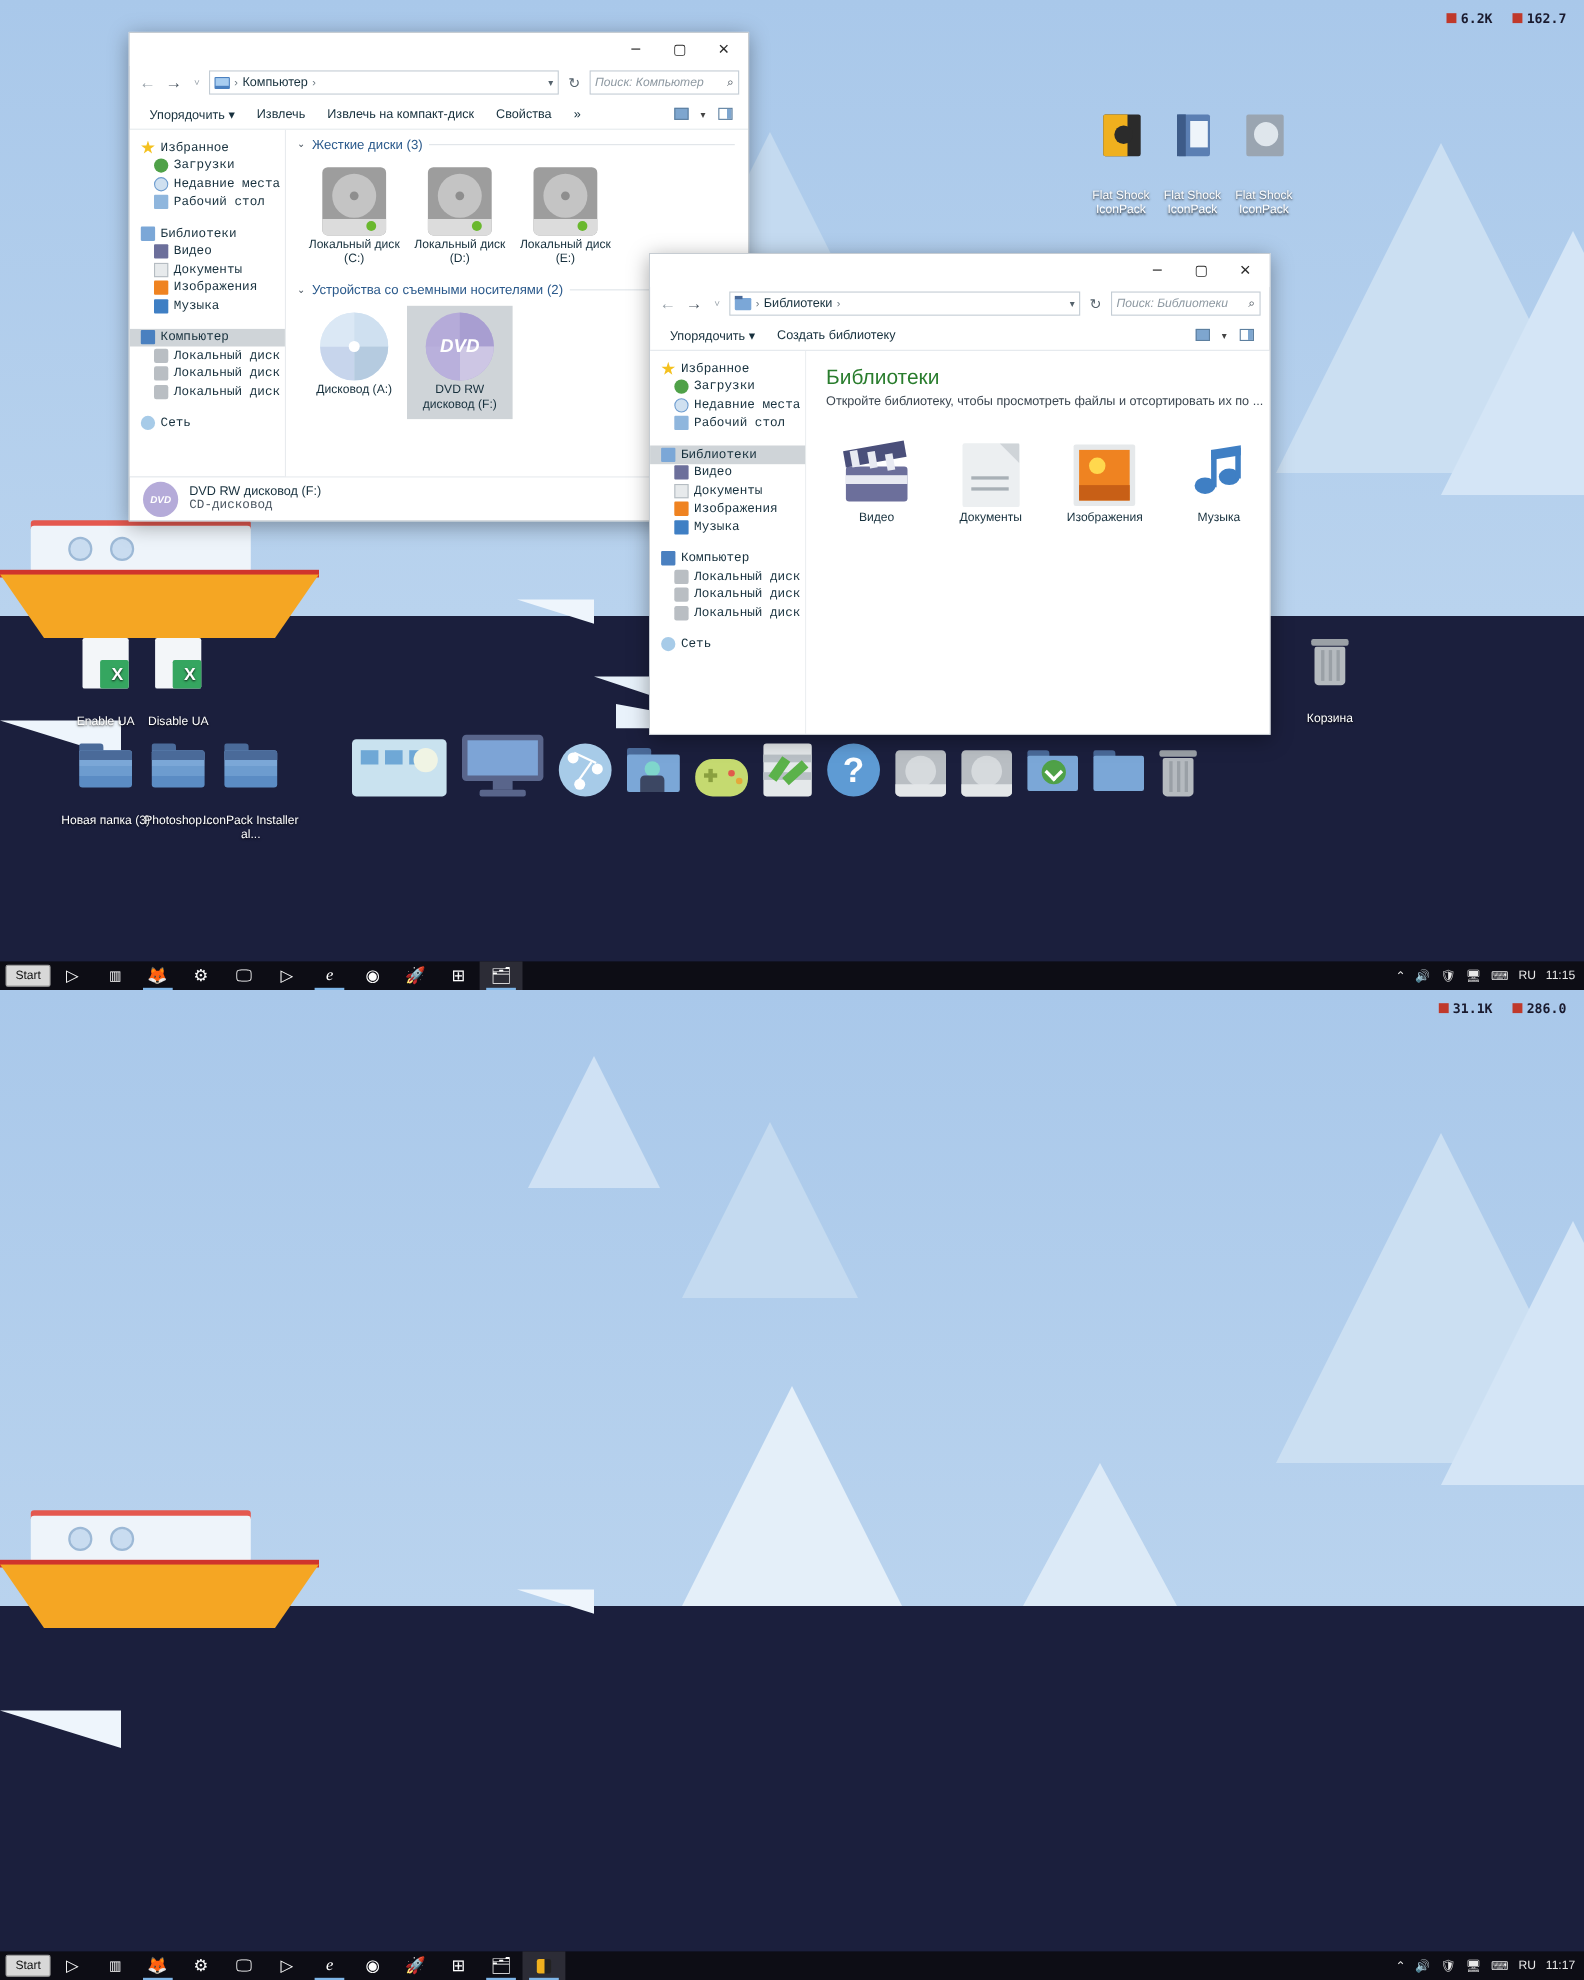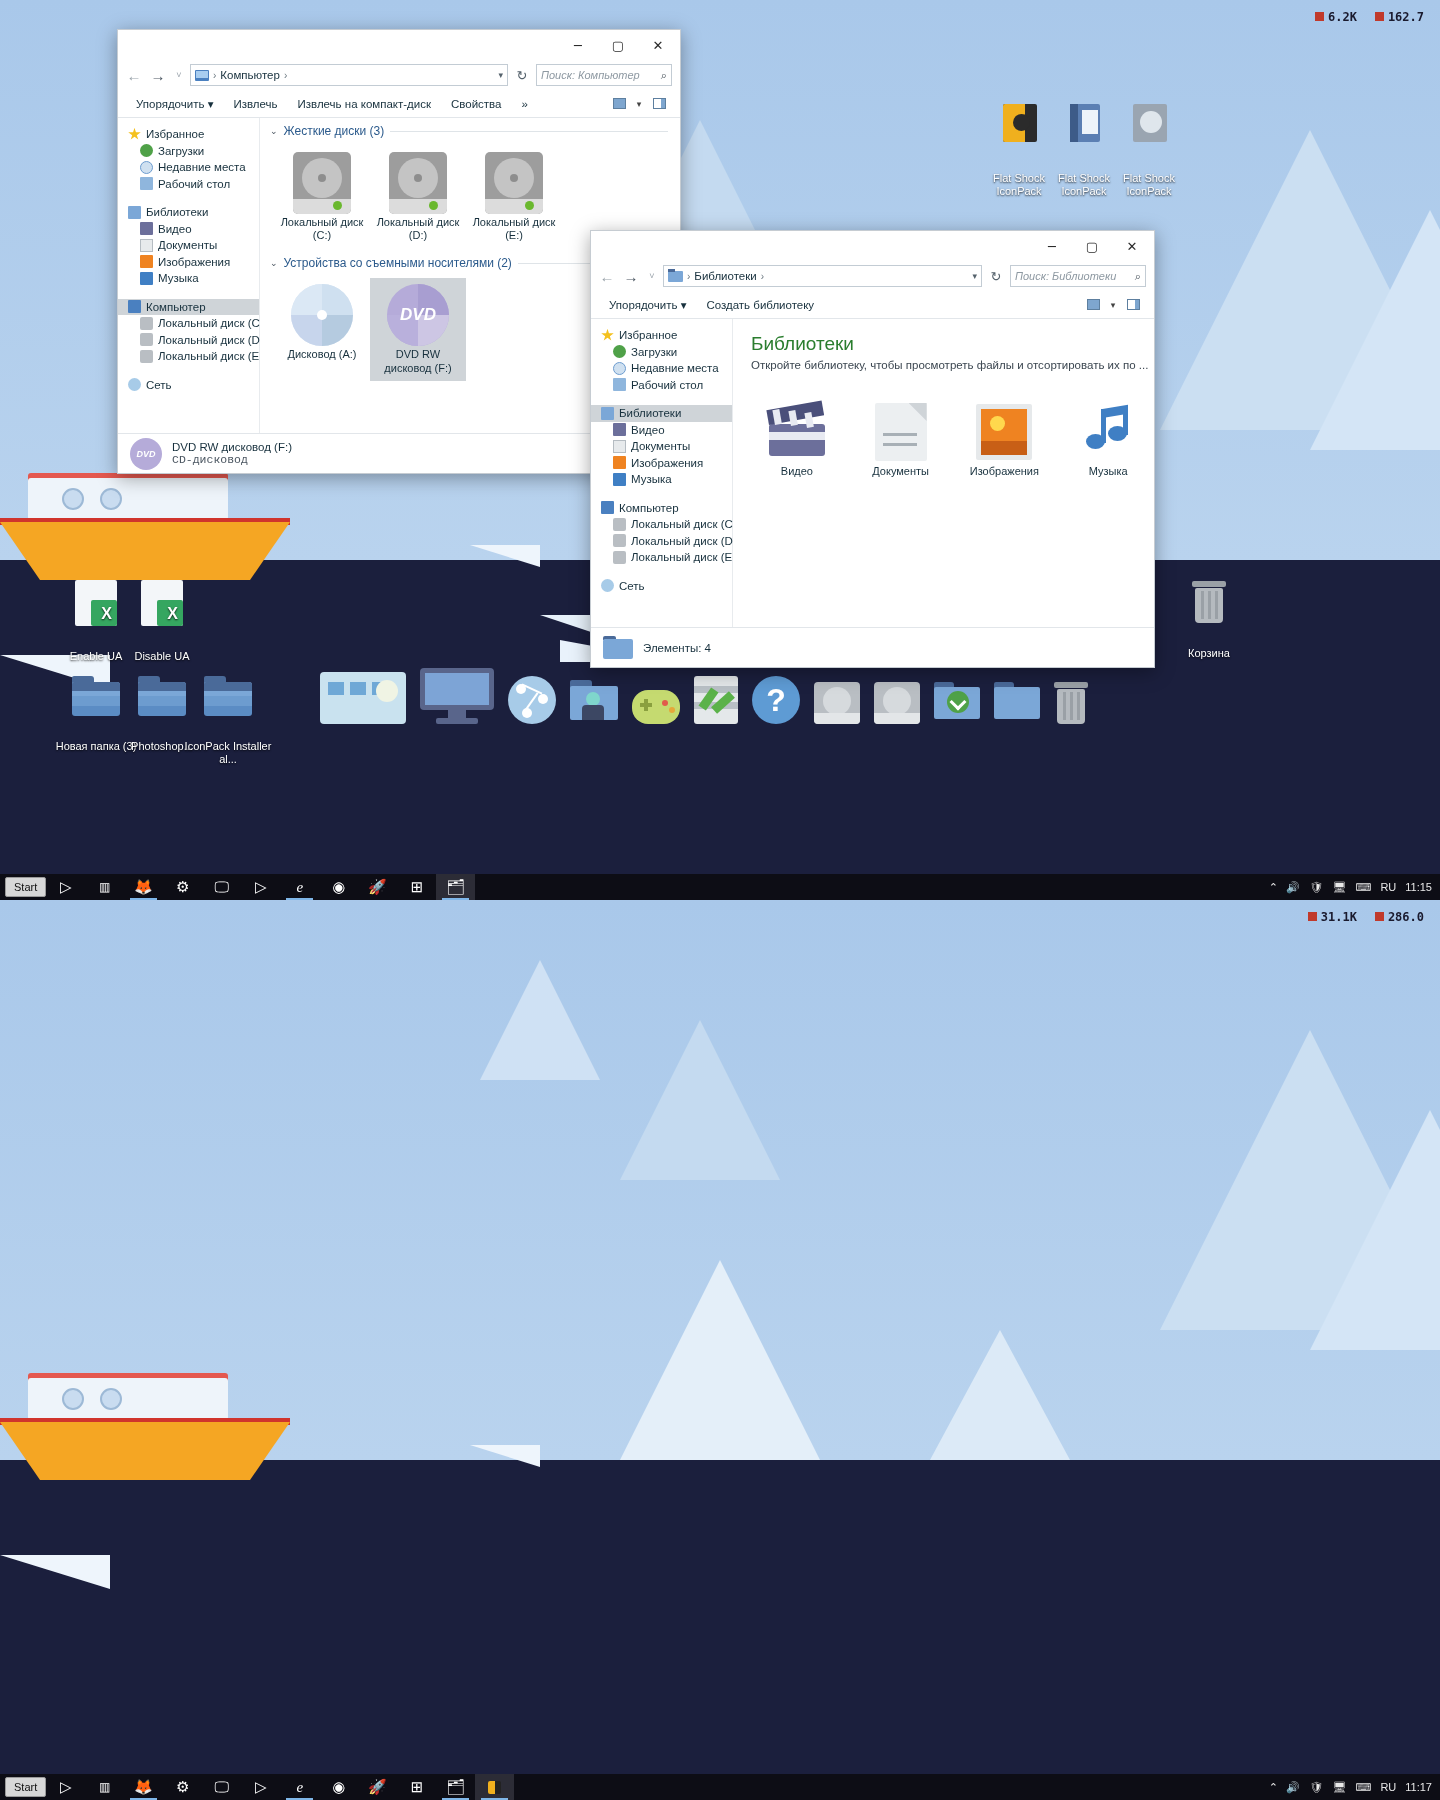--- a/index.html
+++ b/index.html
@@ -101,21 +101,21 @@
             display:flex; align-items:center; padding:0 4px; font-size:11px; }
   .search .ph { color:#8e99a2; font-style:italic; flex:1; }
   .search .mag { color:#49535c; font-size:11px; }
   .cmdbar { height:28px; display:flex; align-items:center; gap:0; padding:0 8px;
             border-bottom:1px solid #e2e6ea; font-size:11.5px; color:#17303d;text-align:right; }
   .cmdbar .item { padding:3px 10px; white-space:nowrap; }
   .cmdbar .spacer { flex:1; }
   .viewbtn { width:26px; height:20px; display:flex; align-items:center; justify-content:center; }
   .body { flex:1; display:flex; min-height:0; }
   .sidebar { width:142px; padding:8px 0 0 0; font-size:11.5px; color:#17303d;
-             background:#fff; border-right:1px solid #e8ebee; }
+             background:#fff; border-right:1px solid #e8ebee;font-family:Liberation Mono, monospace; }
   .sb-row { height:16.5px; display:flex; align-items:center; gap:5px; padding-left:10px; white-space:nowrap; }
   .sb-row.lvl2 { padding-left:22px; }
   .sb-row.sel { background:#cfd4d8; }
   .sb-gap { height:12px; }
   .sb-ico { width:13px; height:13px; flex:0 0 13px; position:relative; }
   .content { flex:1; background:#fff; position:relative; overflow:hidden; }
   .grouphdr { display:flex; align-items:center; gap:6px; padding:6px 12px 2px 10px;
               font-size:12px; color:#2b5a8c; }
   .grouphdr .line { flex:1; height:1px; background:#dfe4e8; }
   .grouphdr .chev { color:#4a5560; font-size:9px; }
@@ -663,27 +663,20 @@
                 <div style="position:absolute;left:28px;top:22px;width:19px;height:15px;border-radius:50%;background:#3f7fc4;"></div>
                 <div style="position:absolute;left:21px;top:5px;width:5px;height:34px;background:#3f7fc4;"></div>
                 <div style="position:absolute;left:43px;top:3px;width:5px;height:28px;background:#3f7fc4;"></div>
                 <div style="position:absolute;left:21px;top:3px;width:27px;height:9px;background:#3f7fc4;transform:skewY(-9deg);"></div>
               </div>
             </div>
             <span>Музыка</span>
           </div>
         </div>
       </div>
-    </div>
-    <div class="statusbar">
-      <div style="width:30px;height:24px;position:relative;">
-        <div style="position:absolute;left:0;top:0;width:13px;height:4px;background:#4a6a99;border-radius:2px 2px 0 0;"></div>
-        <div style="position:absolute;left:0;top:3px;width:30px;height:20px;background:#7ba7d7;border-radius:2px;"></div>
-      </div>
-      <span>Элементы: 4</span>
     </div>
   </div>
 
   <div class="taskbar">
     <div class="startbtn">Start</div>
     <div class="tb-icons">
       <div class="tb-item">▷</div>
       <div class="tb-item" style="font-size:12px;">▥</div>
       <div class="tb-item run">🦊</div>
       <div class="tb-item">⚙</div>

